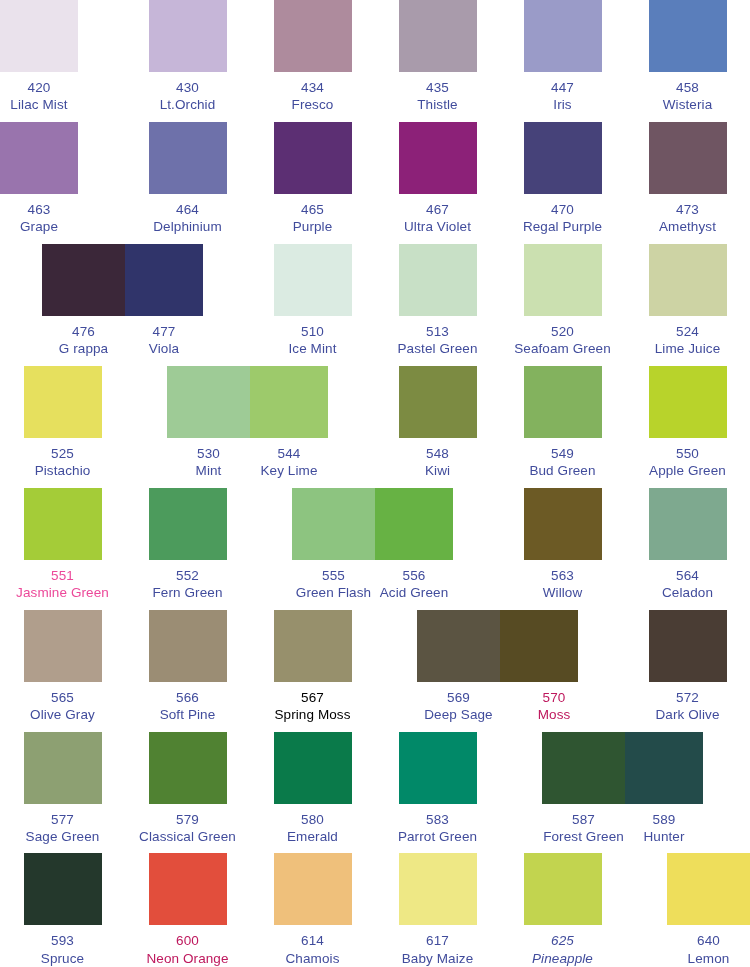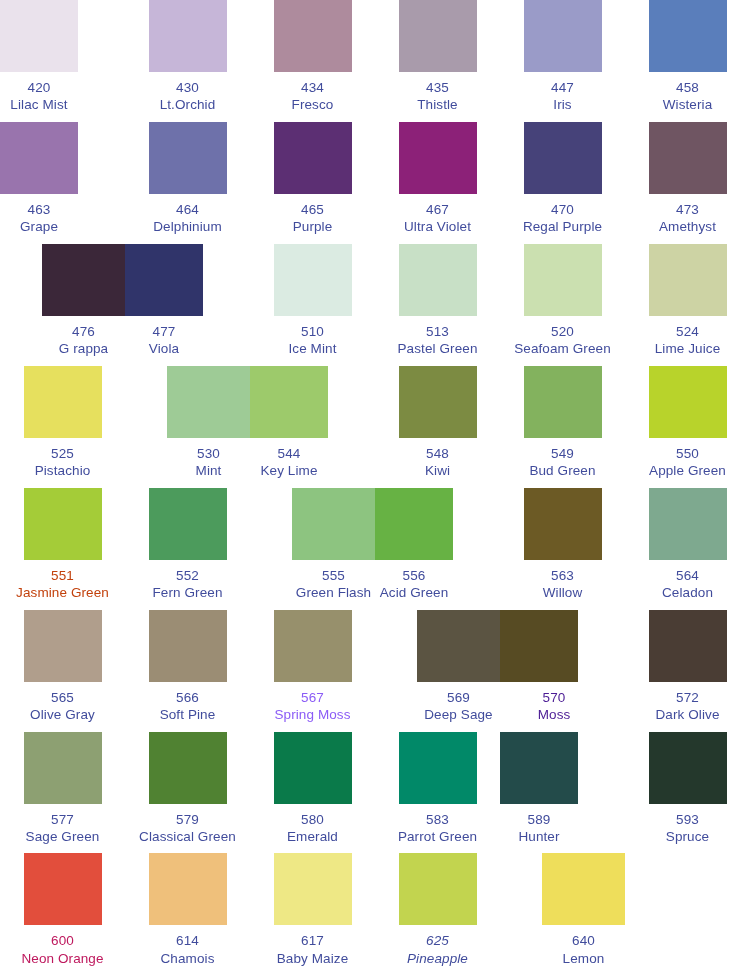--- a/index.html
+++ b/index.html
@@ -226,21 +226,21 @@
     </div>
     <div class="swatch-cell col-3">
       <div class="swatch-chip" style="background: rgb(184, 211, 43);"></div>
       <div class="swatch-caption" style="color: rgb(65, 76, 156);">
         <span class="swatch-code">550</span>
         <span class="swatch-name">Apple Green</span>
       </div>
     </div>
     <div class="swatch-cell col-4">
       <div class="swatch-chip" style="background: rgb(164, 204, 56);"></div>
-      <div class="swatch-caption" style="color: #c2410c;">
+      <div class="swatch-caption" style="color: #ec4899;">
         <span class="swatch-code">551</span>
         <span class="swatch-name">Jasmine Green</span>
       </div>
     </div>
     <div class="swatch-cell col-5">
       <div class="swatch-chip" style="background: rgb(76, 155, 92);"></div>
       <div class="swatch-caption" style="color: rgb(65, 76, 156);">
         <span class="swatch-code">552</span>
         <span class="swatch-name">Fern Green</span>
       </div>
@@ -282,35 +282,35 @@
     </div>
     <div class="swatch-cell col-4">
       <div class="swatch-chip" style="background: rgb(155, 141, 116);"></div>
       <div class="swatch-caption" style="color: rgb(65, 76, 156);">
         <span class="swatch-code">566</span>
         <span class="swatch-name">Soft Pine</span>
       </div>
     </div>
     <div class="swatch-cell col-5">
       <div class="swatch-chip" style="background: rgb(151, 144, 108);"></div>
-      <div class="swatch-caption" style="color: #8b5cf6;">
+      <div class="swatch-caption" style="color: #000000;">
         <span class="swatch-code">567</span>
         <span class="swatch-name">Spring Moss</span>
       </div>
     </div>
     <div class="swatch-cell col-6">
       <div class="swatch-chip" style="background: rgb(91, 84, 66);"></div>
       <div class="swatch-caption" style="color: rgb(65, 76, 156);">
         <span class="swatch-code">569</span>
         <span class="swatch-name">Deep Sage</span>
       </div>
     </div>
     <div class="swatch-cell col-0">
       <div class="swatch-chip" style="background: rgb(87, 75, 35);"></div>
-      <div class="swatch-caption" style="color: #4c1d95; padding-left: 15px;">
+      <div class="swatch-caption" style="color: #be185d; padding-left: 15px;">
         <span class="swatch-code">570</span>
         <span class="swatch-name">Moss</span>
       </div>
     </div>
     <div class="swatch-cell col-1">
       <div class="swatch-chip" style="background: rgb(74, 61, 52);"></div>
       <div class="swatch-caption" style="color: rgb(65, 76, 156);">
         <span class="swatch-code">572</span>
         <span class="swatch-name">Dark Olive</span>
       </div>
@@ -334,20 +334,27 @@
       <div class="swatch-caption" style="color: rgb(65, 76, 156);">
         <span class="swatch-code">580</span>
         <span class="swatch-name">Emerald</span>
       </div>
     </div>
     <div class="swatch-cell col-5">
       <div class="swatch-chip" style="background: rgb(1, 137, 104);"></div>
       <div class="swatch-caption" style="color: rgb(65, 76, 156);">
         <span class="swatch-code">583</span>
         <span class="swatch-name">Parrot Green</span>
+      </div>
+    </div>
+    <div class="swatch-cell col-6">
+      <div class="swatch-chip" style="background: rgb(47, 85, 49);"></div>
+      <div class="swatch-caption" style="color: rgb(65, 76, 156);">
+        <span class="swatch-code">587</span>
+        <span class="swatch-name">Forest Green</span>
       </div>
     </div>
     <div class="swatch-cell col-0">
       <div class="swatch-chip" style="background: rgb(35, 75, 74);"></div>
       <div class="swatch-caption" style="color: rgb(65, 76, 156);">
         <span class="swatch-code">589</span>
         <span class="swatch-name">Hunter</span>
       </div>
     </div>
     <div class="swatch-cell col-1">

